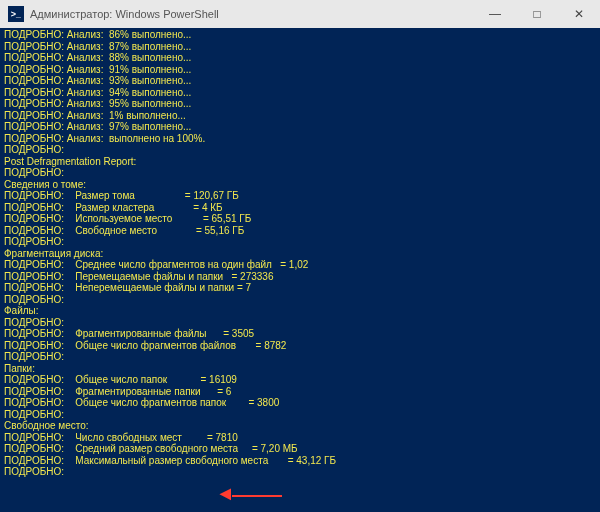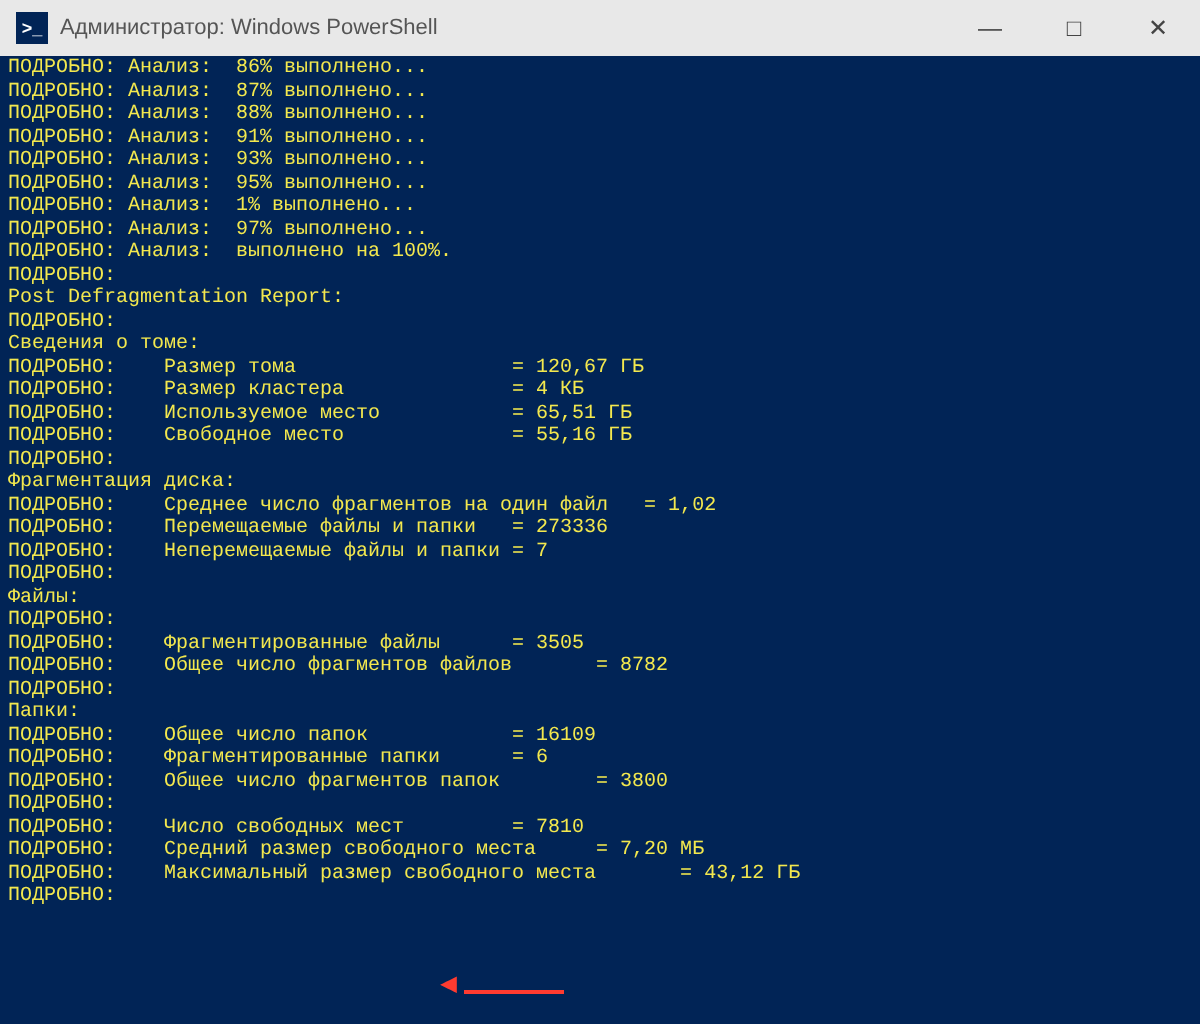--- a/index.html
+++ b/index.html
@@ -4,21 +4,21 @@
 <style>
   * { margin: 0; padding: 0; box-sizing: border-box; }
   body { width: 600px; height: 512px; background: #e8e8e8; font-family: "Segoe UI", Tahoma, sans-serif; overflow: hidden; }
   .window { width: 600px; height: 512px; background: #012456; display: flex; flex-direction: column; }
   .titlebar { height: 28px; background: #e8e8e8; display: flex; align-items: center; color: #555; font-size: 11px; user-select: none; }
   .tb-icon { width: 16px; height: 16px; margin: 0 6px 0 8px; background: #012456; display: inline-flex; align-items: center; justify-content: center; color:#fff; font-size:9px; font-weight:bold; }
   .tb-title { flex: 1; }
   .tb-btns { display: flex; height: 100%; }
   .tb-btn { width: 42px; height: 100%; display: flex; align-items: center; justify-content: center; font-size: 12px; color: #444; }
   .tb-btn.close { color: #444; }
-  .term { flex: 1; background: #012456; padding: 1px 4px 16px 4px; font-family: Liberation Mono, monospace; font-size: 10px; line-height: 11.5px; color: #eeedf0; overflow: hidden; position: relative; }
+  .term { flex: 1; background: #012456; padding: 1px 4px 16px 4px; font-family: Liberation Sans, sans-serif; font-size: 10px; line-height: 11.5px; color: #eeedf0; overflow: hidden; position: relative; }
   .line { white-space: pre; }
   .y { color: #f3e84e; }
   .arrow { position: absolute; color: #ff3b30; font-size: 14px; font-weight: bold; }
   .arrow::before { content: ""; position: absolute; left: 12px; top: 7px; width: 50px; height: 1.5px; background: #ff3b30; }
 </style>
 </head>
 <body>
 
 <div class="window">
   <div class="titlebar">
@@ -31,20 +31,21 @@
     </div>
   </div>
 
   <div class="term">
     <div id="analysis-block">
         <div class="line"><span class="y">ПОДРОБНО: Анализ:  86% выполнено...</span></div>
         <div class="line"><span class="y">ПОДРОБНО: Анализ:  87% выполнено...</span></div>
         <div class="line"><span class="y">ПОДРОБНО: Анализ:  88% выполнено...</span></div>
         <div class="line"><span class="y">ПОДРОБНО: Анализ:  91% выполнено...</span></div>
         <div class="line"><span class="y">ПОДРОБНО: Анализ:  93% выполнено...</span></div>
+        <div class="line"><span class="y">ПОДРОБНО: Анализ:  94% выполнено...</span></div>
         <div class="line"><span class="y">ПОДРОБНО: Анализ:  95% выполнено...</span></div>
         <div class="line"><span class="y">ПОДРОБНО: Анализ:  1% выполнено...</span></div>
         <div class="line"><span class="y">ПОДРОБНО: Анализ:  97% выполнено...</span></div>
         <div class="line"><span class="y">ПОДРОБНО: Анализ:  выполнено на 100%.</span></div>
       </div>
 
     <div class="line"><span class="y">ПОДРОБНО:</span></div>
     <div class="line y">Post Defragmentation Report:</div>
     <div class="line"><span class="y">ПОДРОБНО:</span></div>
 
@@ -66,20 +67,21 @@
     <div class="line"><span class="y">ПОДРОБНО:</span><span class="y">    Фрагментированные файлы      = 3505</span></div>
     <div class="line"><span class="y">ПОДРОБНО:</span><span class="y">    Общее число фрагментов файлов       = 8782</span></div>
     <div class="line"><span class="y">ПОДРОБНО:</span></div>
 
     <div class="line y">Папки:</div>
     <div class="line"><span class="y">ПОДРОБНО:</span><span class="y">    Общее число папок            = 16109</span></div>
     <div class="line"><span class="y">ПОДРОБНО:</span><span class="y">    Фрагментированные папки      = 6</span></div>
     <div class="line"><span class="y">ПОДРОБНО:</span><span class="y">    Общее число фрагментов папок        = 3800</span></div>
     <div class="line"><span class="y">ПОДРОБНО:</span></div>
 
+    <div class="line y">Свободное место:</div>
     <div class="line"><span class="y">ПОДРОБНО:</span><span class="y">    Число свободных мест         = 7810</span></div>
     <div class="line"><span class="y">ПОДРОБНО:</span><span class="y">    Средний размер свободного места     = 7,20 МБ</span></div>
     <div class="line"><span class="y">ПОДРОБНО:</span><span class="y">    Максимальный размер свободного места       = 43,12 ГБ</span></div>
     <div class="line"><span class="y">ПОДРОБНО:</span></div>
 
     <div class="arrow" style="left:220px;top:460px;">◀</div>
   </div>
 </div>
 
 </body></html>

